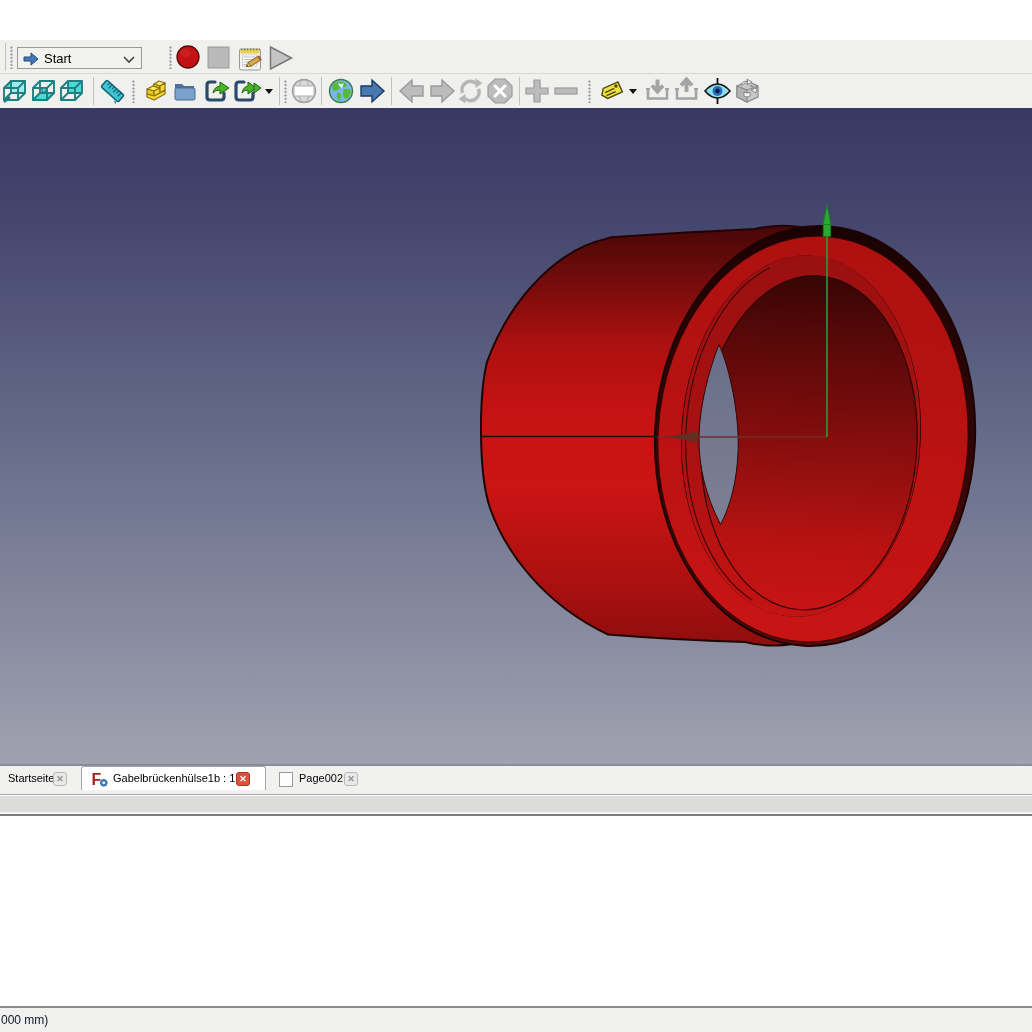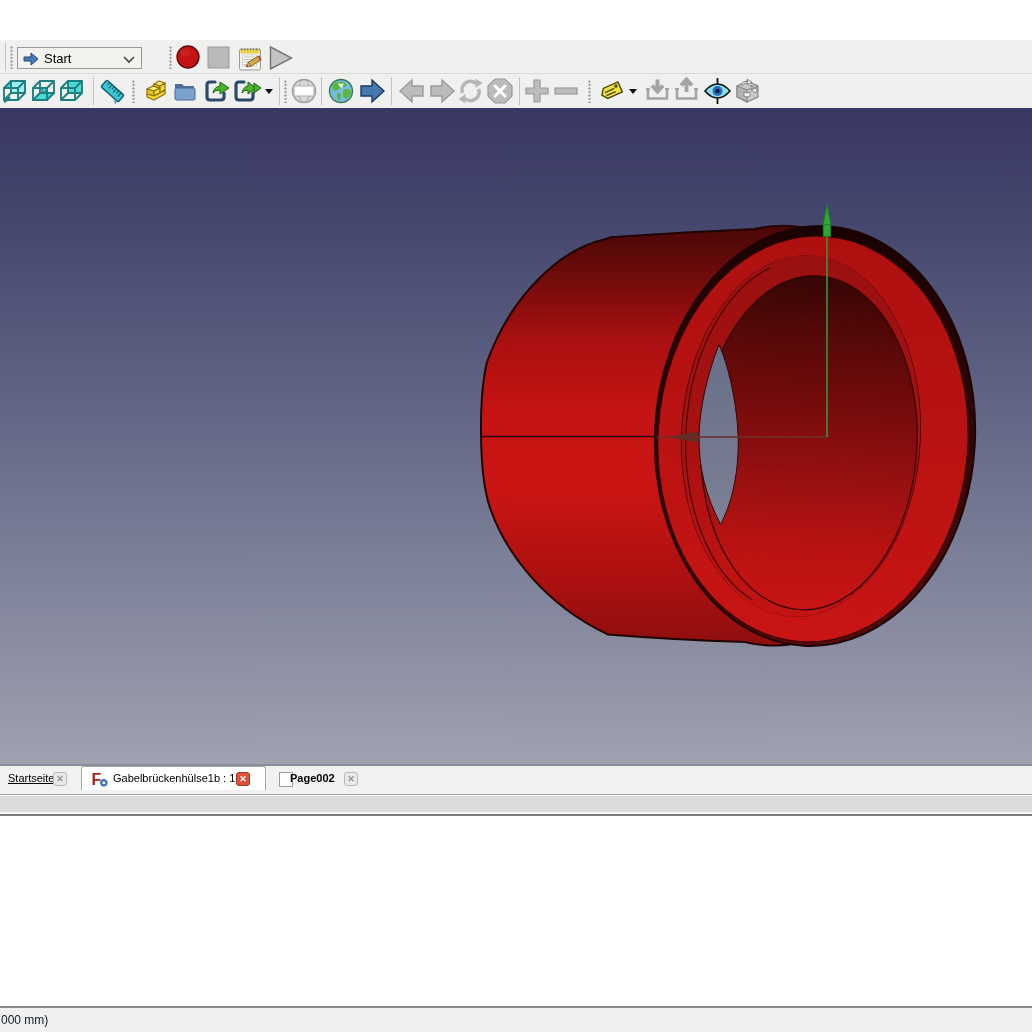--- a/index.html
+++ b/index.html
@@ -301,39 +301,39 @@
   <line x1="657" y1="437" x2="827" y2="437" stroke="#6e2f28" stroke-width="1.4"></line>
   <polygon points="667,437 697.5,431.4 697.5,442.6" fill="#652e24"></polygon>
 
   <line x1="827" y1="437" x2="827" y2="232" stroke="#35953c" stroke-width="1.6"></line>
   <polygon points="827,204.5 823,225 831,225" fill="#2aa832" stroke="#157a1c" stroke-width="0.7"></polygon>
   <rect x="823.2" y="224.5" width="7.6" height="12" fill="#2aa832" stroke="#157a1c" stroke-width="0.7"></rect>
 </svg>
 <div style="position:absolute;left:0;top:764px;width:1032px;height:2px;background:#8b8b99"></div>
 
 <div class="tabbar">
-  <span class="tab-label" style="left:8px;text-decoration:underline;">Startseite</span>
+  <span class="tab-label" style="left:8px;">Startseite</span>
   <div class="closebox" style="left:53px;">✕</div>
   <div class="activetab"></div>
   <svg style="position:absolute;left:92px;top:5px" width="17" height="17" viewBox="0 0 17 17">
     <text x="-0.5" y="13.5" font-family="Liberation Sans" font-size="16" font-weight="bold" fill="#aa1f1f">F</text>
     <g transform="translate(11.8 11.8)">
       <g fill="#3a76b4">
         <rect x="-3.1" y="-3.1" width="6.2" height="6.2" rx="1"></rect>
         <rect x="-3.1" y="-3.1" width="6.2" height="6.2" rx="1" transform="rotate(45)"></rect>
       </g>
       <circle r="1.5" fill="#e8eef4"></circle>
     </g>
   </svg>
   <span class="tab-label" style="left:113px;text-align:center;">Gabelbrückenhülse1b : 1</span>
   <div class="closebox" style="left:236px; background:#dd5238; border-color:#a83424; color:#fff;">✕</div>
   <svg style="position:absolute;left:279px;top:6px" width="14" height="15" viewBox="0 0 14 15">
     <rect x="0.5" y="0.5" width="13" height="14" fill="#fdfdfd" stroke="#9a9a9a"></rect>
   </svg>
-  <span class="tab-label" style="left:290px;font-weight:bold;">Page002</span>
+  <span class="tab-label" style="left:299px;">Page002</span>
   <div class="closebox" style="left:344px;">✕</div>
 </div>
 <div class="strip"></div>
 <div class="dline1"></div>
 <div class="dline2"></div>
 <div class="white"></div>
 <div class="statusline"></div>
 <div class="status">000 mm)</div>
 
 </body></html>

